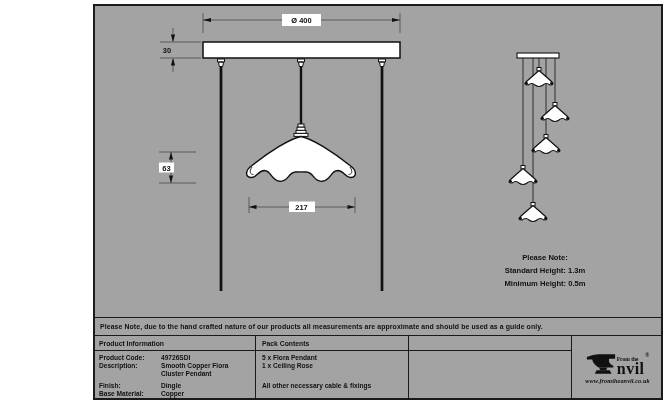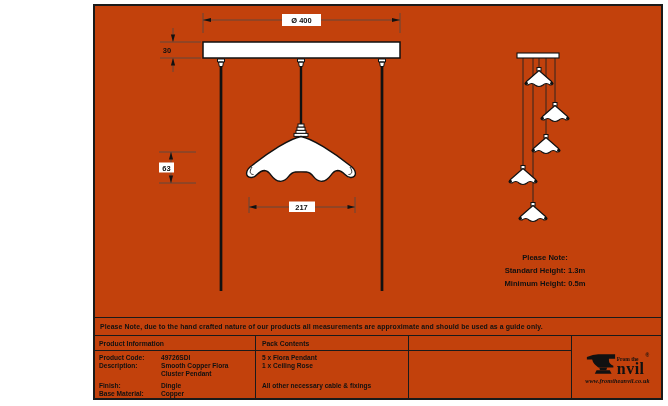--- a/index.html
+++ b/index.html
@@ -1,18 +1,18 @@
 <!DOCTYPE html>
 <html><head>
 <meta charset="utf-8">
 <style>
   html,body{margin:0;padding:0;background:#fff;}
   .page{position:relative;width:668px;height:406px;background:#ffffff;overflow:hidden;
         font-family:"Liberation Sans",sans-serif;color:#111;}
-  .frame{position:absolute;left:93px;top:4px;width:570px;height:396px;background:#c2410c;}
+  .frame{position:absolute;left:93px;top:4px;width:570px;height:396px;background:#a3a3a3;}
   .frame-border{position:absolute;inset:0;border:2px solid #1a1a1a;pointer-events:none;z-index:5;}
   svg.drawing{position:absolute;left:0;top:0;width:570px;height:313px;display:block;}
   svg.drawing text{font-family:"Liberation Sans",sans-serif;font-weight:700;fill:#111;}
   .dim-text{font-size:7.5px;}
   .note-block{font-size:7.6px;}
 
   .note-bar{position:absolute;left:0;right:0;top:313px;height:19px;box-sizing:border-box;
             border-top:1.4px solid #1a1a1a;border-bottom:1.4px solid #1a1a1a;
             display:flex;align-items:center;padding-left:7px;}
   .note-bar span{font-size:6.9px;font-weight:700;letter-spacing:.1px;}

